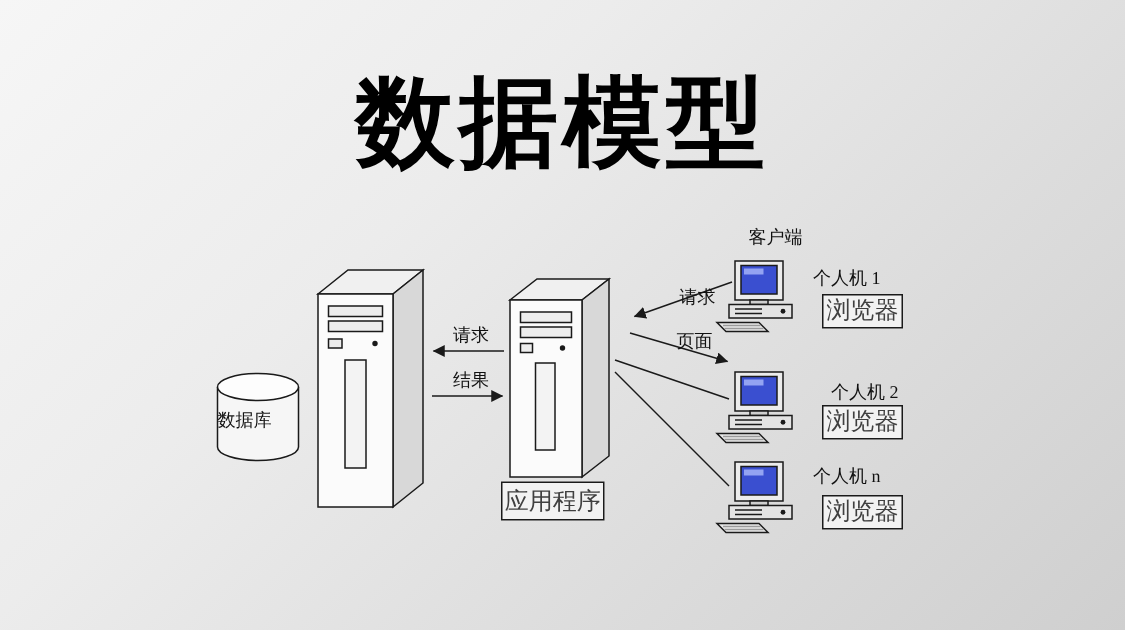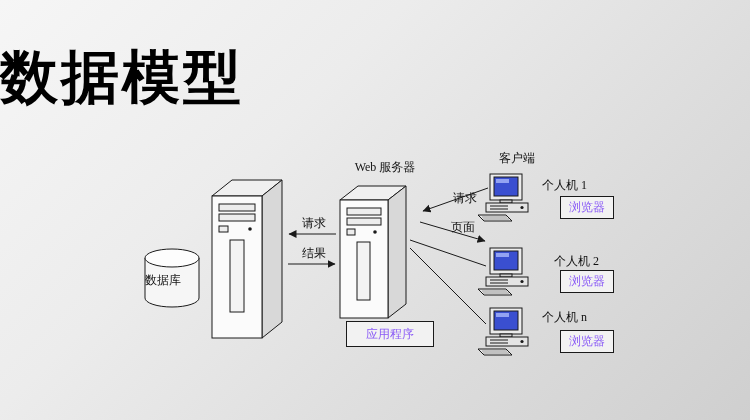--- a/index.html
+++ b/index.html
@@ -7,49 +7,48 @@
     position:relative;
     width:750px;
     height:420px;
     overflow:hidden;
     background:linear-gradient(135deg,#f6f6f6 0%,#ececec 35%,#dcdcdc 70%,#cfcfcf 100%);
     font-family:"Liberation Serif", serif;
   }
   .page-title{
     position:absolute;
     left:0; right:0; top:48px;
-    text-align:left;
+    text-align:center;
     font-family:"Liberation Sans", sans-serif;
     font-weight:900;
-    font-size:58px;
+    font-size:66px;
     letter-spacing:3px;
     color:#000;
     line-height:1;
   }
   .label{
     position:absolute;
     font-size:12px;
     color:#111;
     text-align:center;
     white-space:nowrap;
     line-height:1.1;
   }
   .label-left{text-align:left;}
   .box{
     position:absolute;
     border:1px solid #1a1a1a;
     background:#f2f2f2;
     display:flex;
     align-items:center;
     justify-content:center;
-    font-size:12px;
-    color:#8b5cf6;
+    font-size:16px;
+    color:#404040;
     box-sizing:border-box;
     white-space:nowrap;
-    margin-left:12px;
   }
   svg.diagram{
     position:absolute;
     left:0; top:0;
   }
 </style>
 </head>
 <body>
 
 <div class="stage">
@@ -109,31 +108,30 @@
     <line x1="488" y1="188" x2="423" y2="211" stroke="#1a1a1a" stroke-width="1" marker-end="url(#arr)"></line>
     <line x1="420" y1="222" x2="485" y2="241" stroke="#1a1a1a" stroke-width="1" marker-end="url(#arr)"></line>
     <line x1="410" y1="240" x2="486" y2="266" stroke="#1a1a1a" stroke-width="1"></line>
     <line x1="410" y1="248" x2="486" y2="324" stroke="#1a1a1a" stroke-width="1"></line>
 
     <use href="#pc-icon" x="486" y="174"></use>
     <use href="#pc-icon" x="486" y="248"></use>
     <use href="#pc-icon" x="486" y="308"></use>
   </svg>
 
-  <div class="label" style="left:337px;top:161px;width:96px;">Web 服务器</div>
   <div class="label" style="left:487px;top:152px;width:60px;text-align:center;">客户端</div>
   <div class="label" style="left:145px;top:274px;width:36px;">数据库</div>
 
   <div class="label" style="left:292px;top:217px;width:44px;">请求</div>
   <div class="label" style="left:292px;top:247px;width:44px;">结果</div>
   <div class="label" style="left:443px;top:192px;width:44px;">请求</div>
   <div class="label" style="left:441px;top:221px;width:44px;">页面</div>
 
   <div class="label label-left" style="left:542px;top:179px;width:60px;">个人机 1</div>
   <div class="label label-left" style="left:554px;top:255px;width:60px;">个人机 2</div>
   <div class="label label-left" style="left:542px;top:311px;width:60px;">个人机 n</div>
 
-  <div class="box" style="left:334px;top:321px;width:88px;height:26px;">应用程序</div>
+  <div class="box" style="left:334px;top:321px;width:69px;height:26px;">应用程序</div>
   <div class="box" style="left:548px;top:196px;width:54px;height:23px;">浏览器</div>
   <div class="box" style="left:548px;top:270px;width:54px;height:23px;">浏览器</div>
   <div class="box" style="left:548px;top:330px;width:54px;height:23px;">浏览器</div>
 
 </div>
 
 </body></html>

